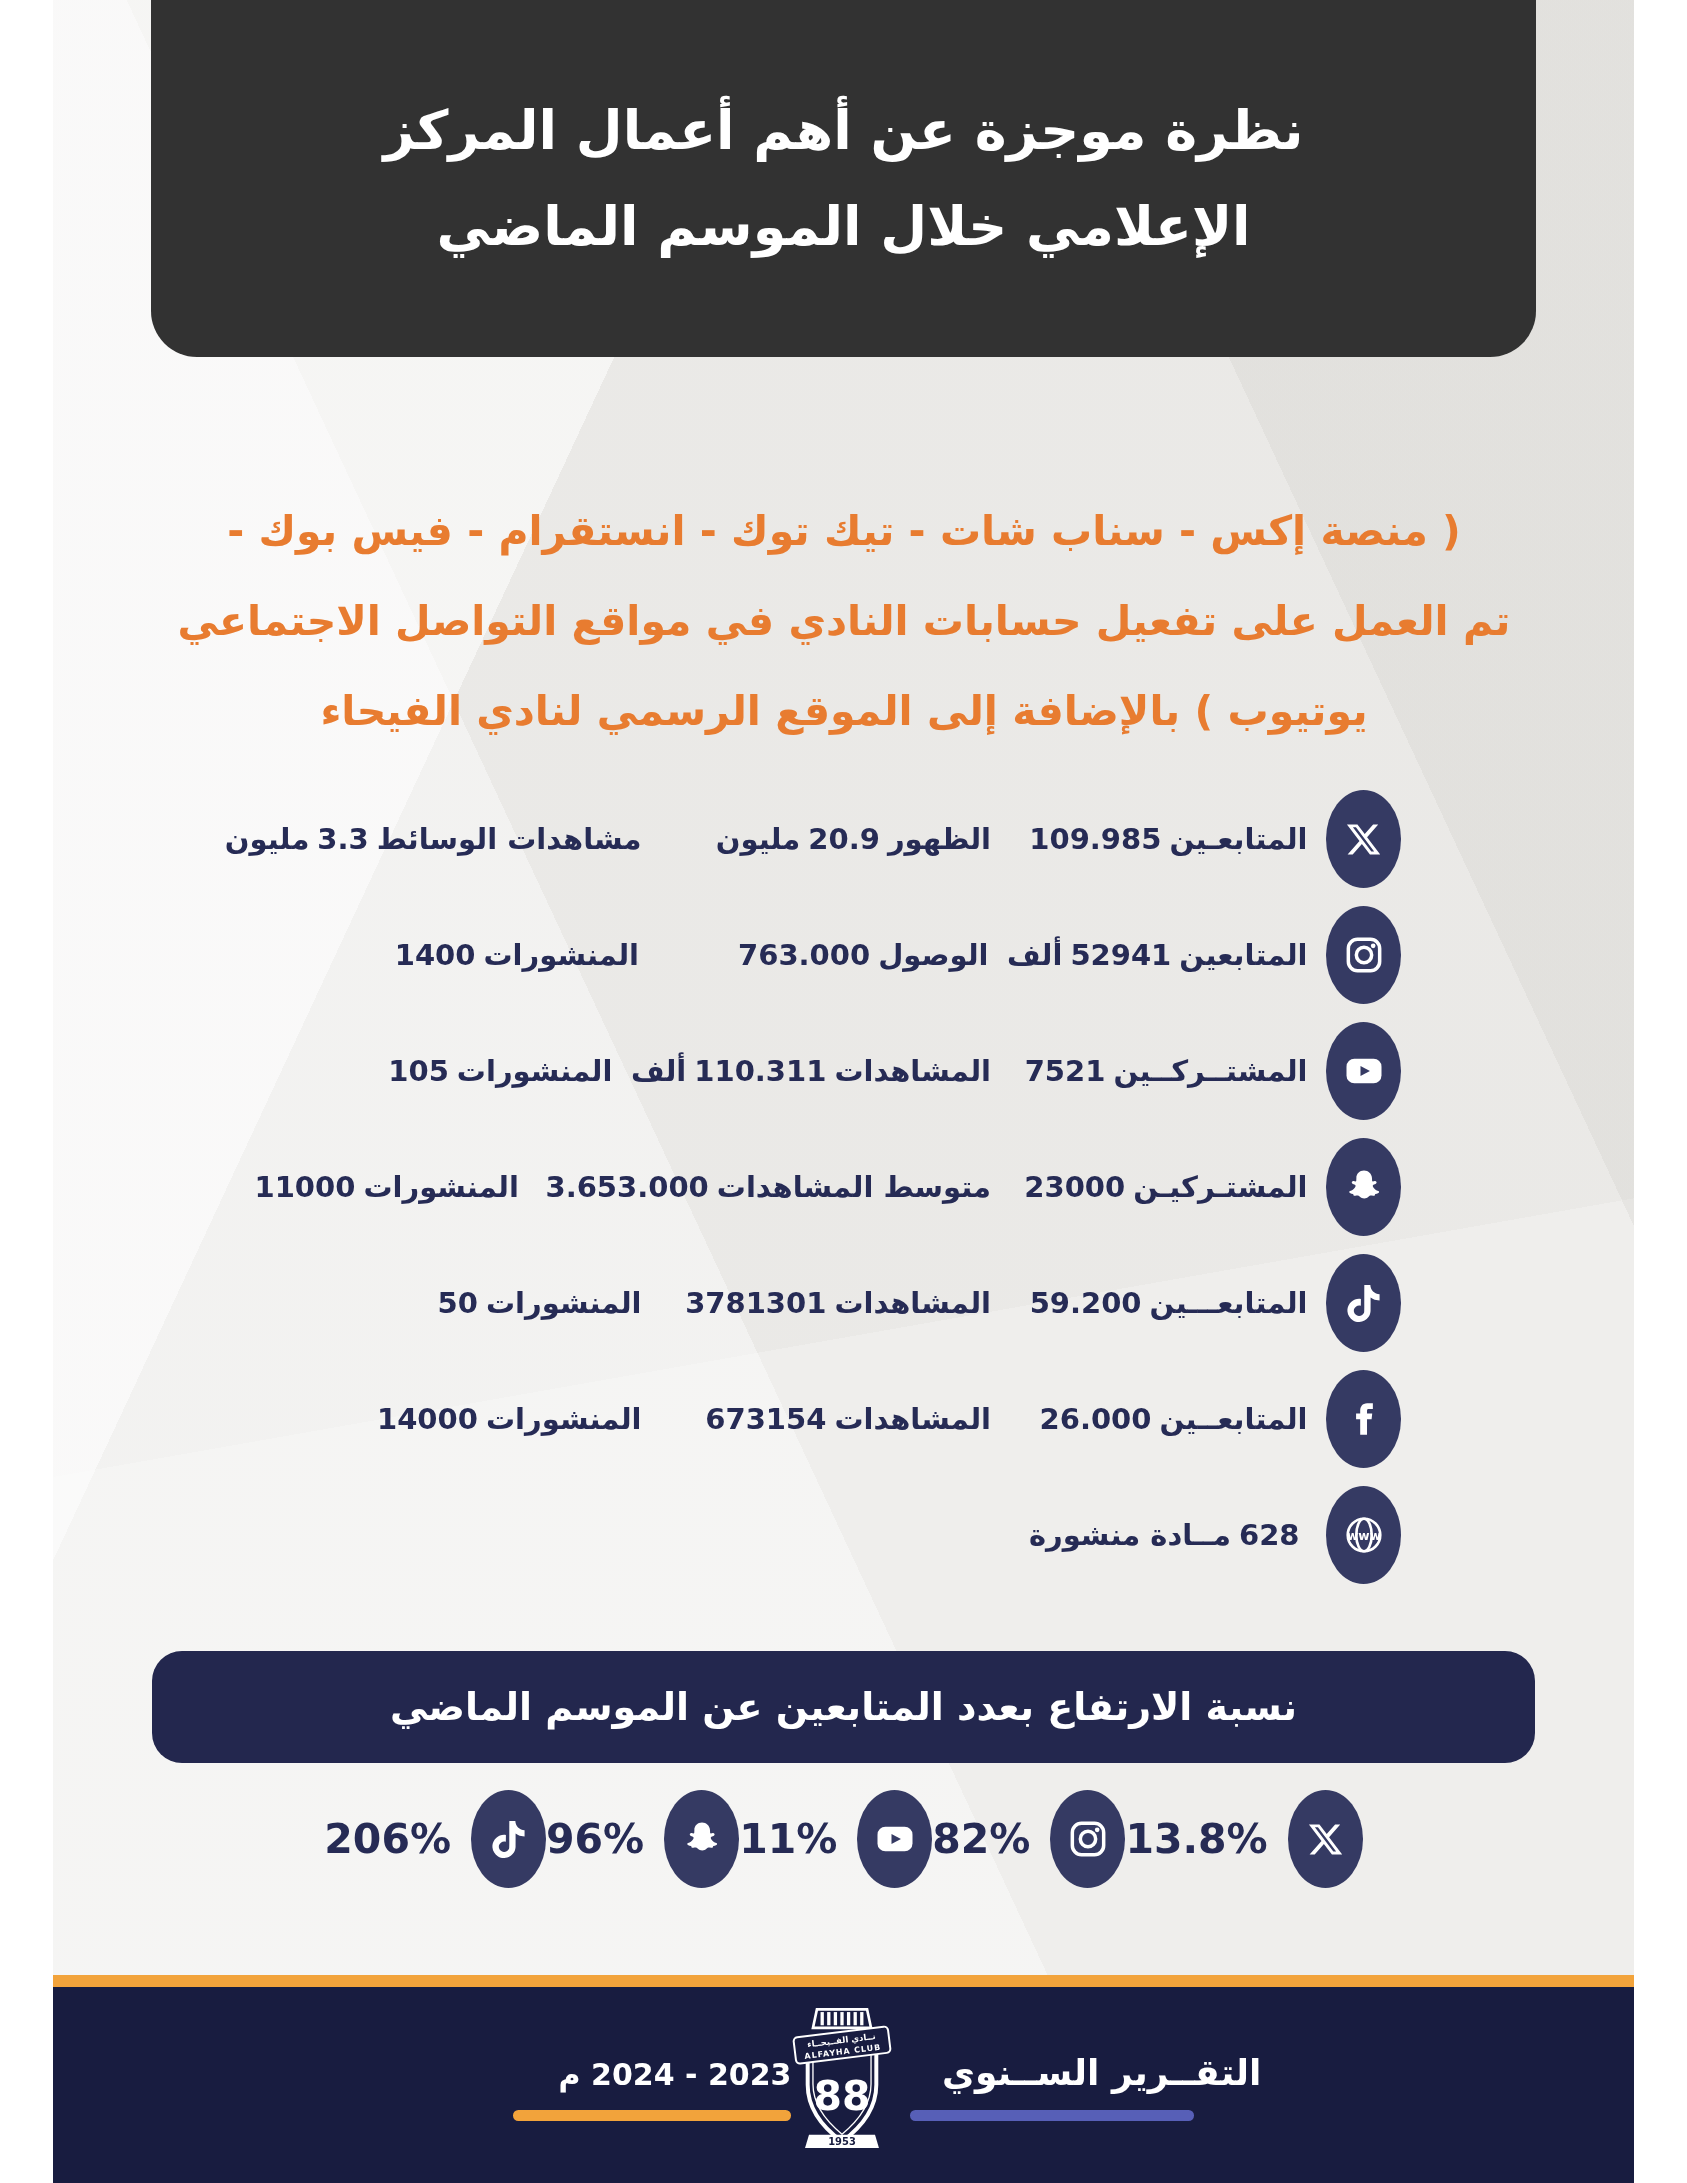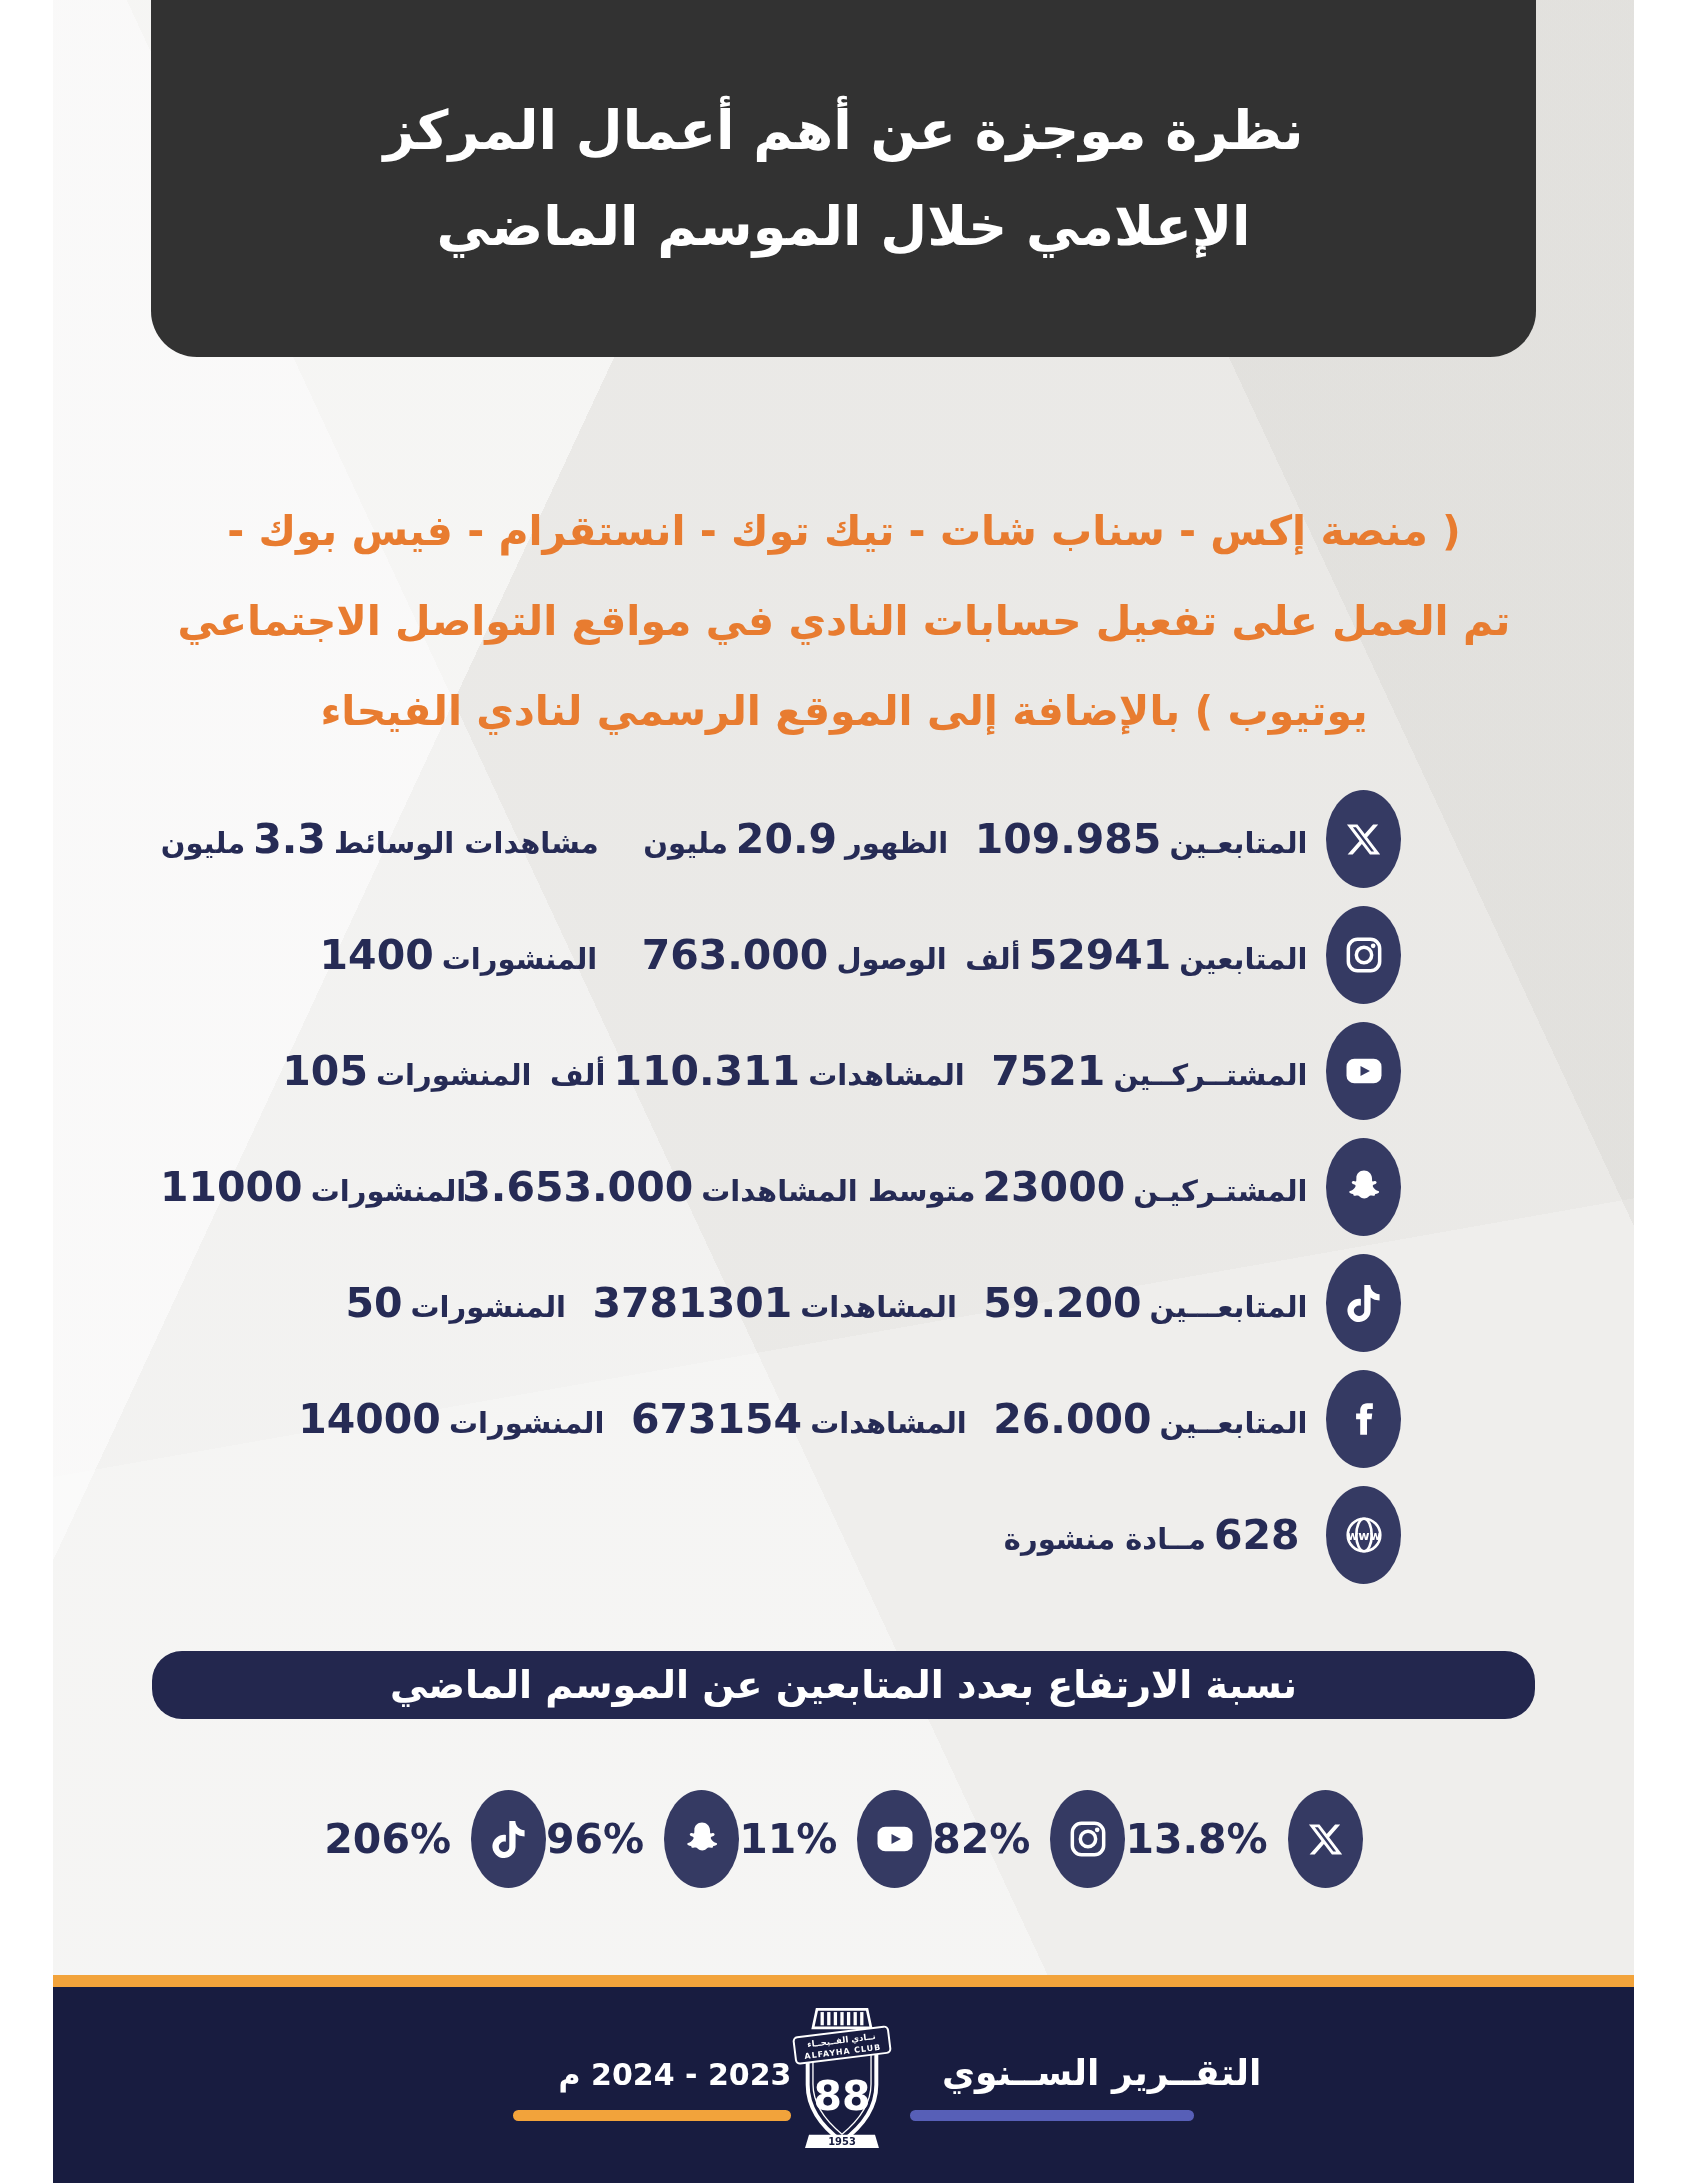--- a/index.html
+++ b/index.html
@@ -23,25 +23,25 @@
   .intro{position:absolute;left:159px;top:486px;width:1370px;text-align:center;direction:rtl;
       color:#E87C30;font-size:41px;line-height:90px;}
   .intro div{white-space:nowrap;}
 
   .stats{position:absolute;left:152px;top:781px;width:1249px;direction:rtl;}
   .stat-row{display:flex;align-items:center;height:116px;gap:18.5px;}
   .icon-wrap{width:75px;height:98px;border-radius:50%;background:#353A63;display:flex;
       align-items:center;justify-content:center;flex:0 0 auto;}
   .cell{white-space:nowrap;color:#262B55;text-align:start;}
   .cell .lbl{font-size:29px;}
-  .cell .num{font-size:41px;letter-spacing:-1.3px;margin:0 8px;}
+  .cell .num{font-size:29px;letter-spacing:-1.3px;margin:0 8px;}
   .cell-0{min-width:298px;}
   .cell-1{min-width:331px;}
 
-  .banner{position:absolute;left:152px;top:1651px;width:1383px;height:68px;background:#23274E;
+  .banner{position:absolute;left:152px;top:1651px;width:1383px;height:112px;background:#23274E;
       border-radius:30px;display:flex;align-items:center;justify-content:center;direction:rtl;}
   .banner span{color:#ffffff;font-size:38px;white-space:nowrap;}
 
   .growth{position:absolute;left:0;top:1790px;width:1687px;display:flex;direction:ltr;
       justify-content:center;align-items:center;}
   .growth-item{display:flex;align-items:center;gap:20px;}
   .growth-item .percent{color:#262B55;font-size:41px;white-space:nowrap;}
 
   .orange-band{position:absolute;left:53px;top:1975px;width:1581px;height:12px;background:#F2A33B;}
 

